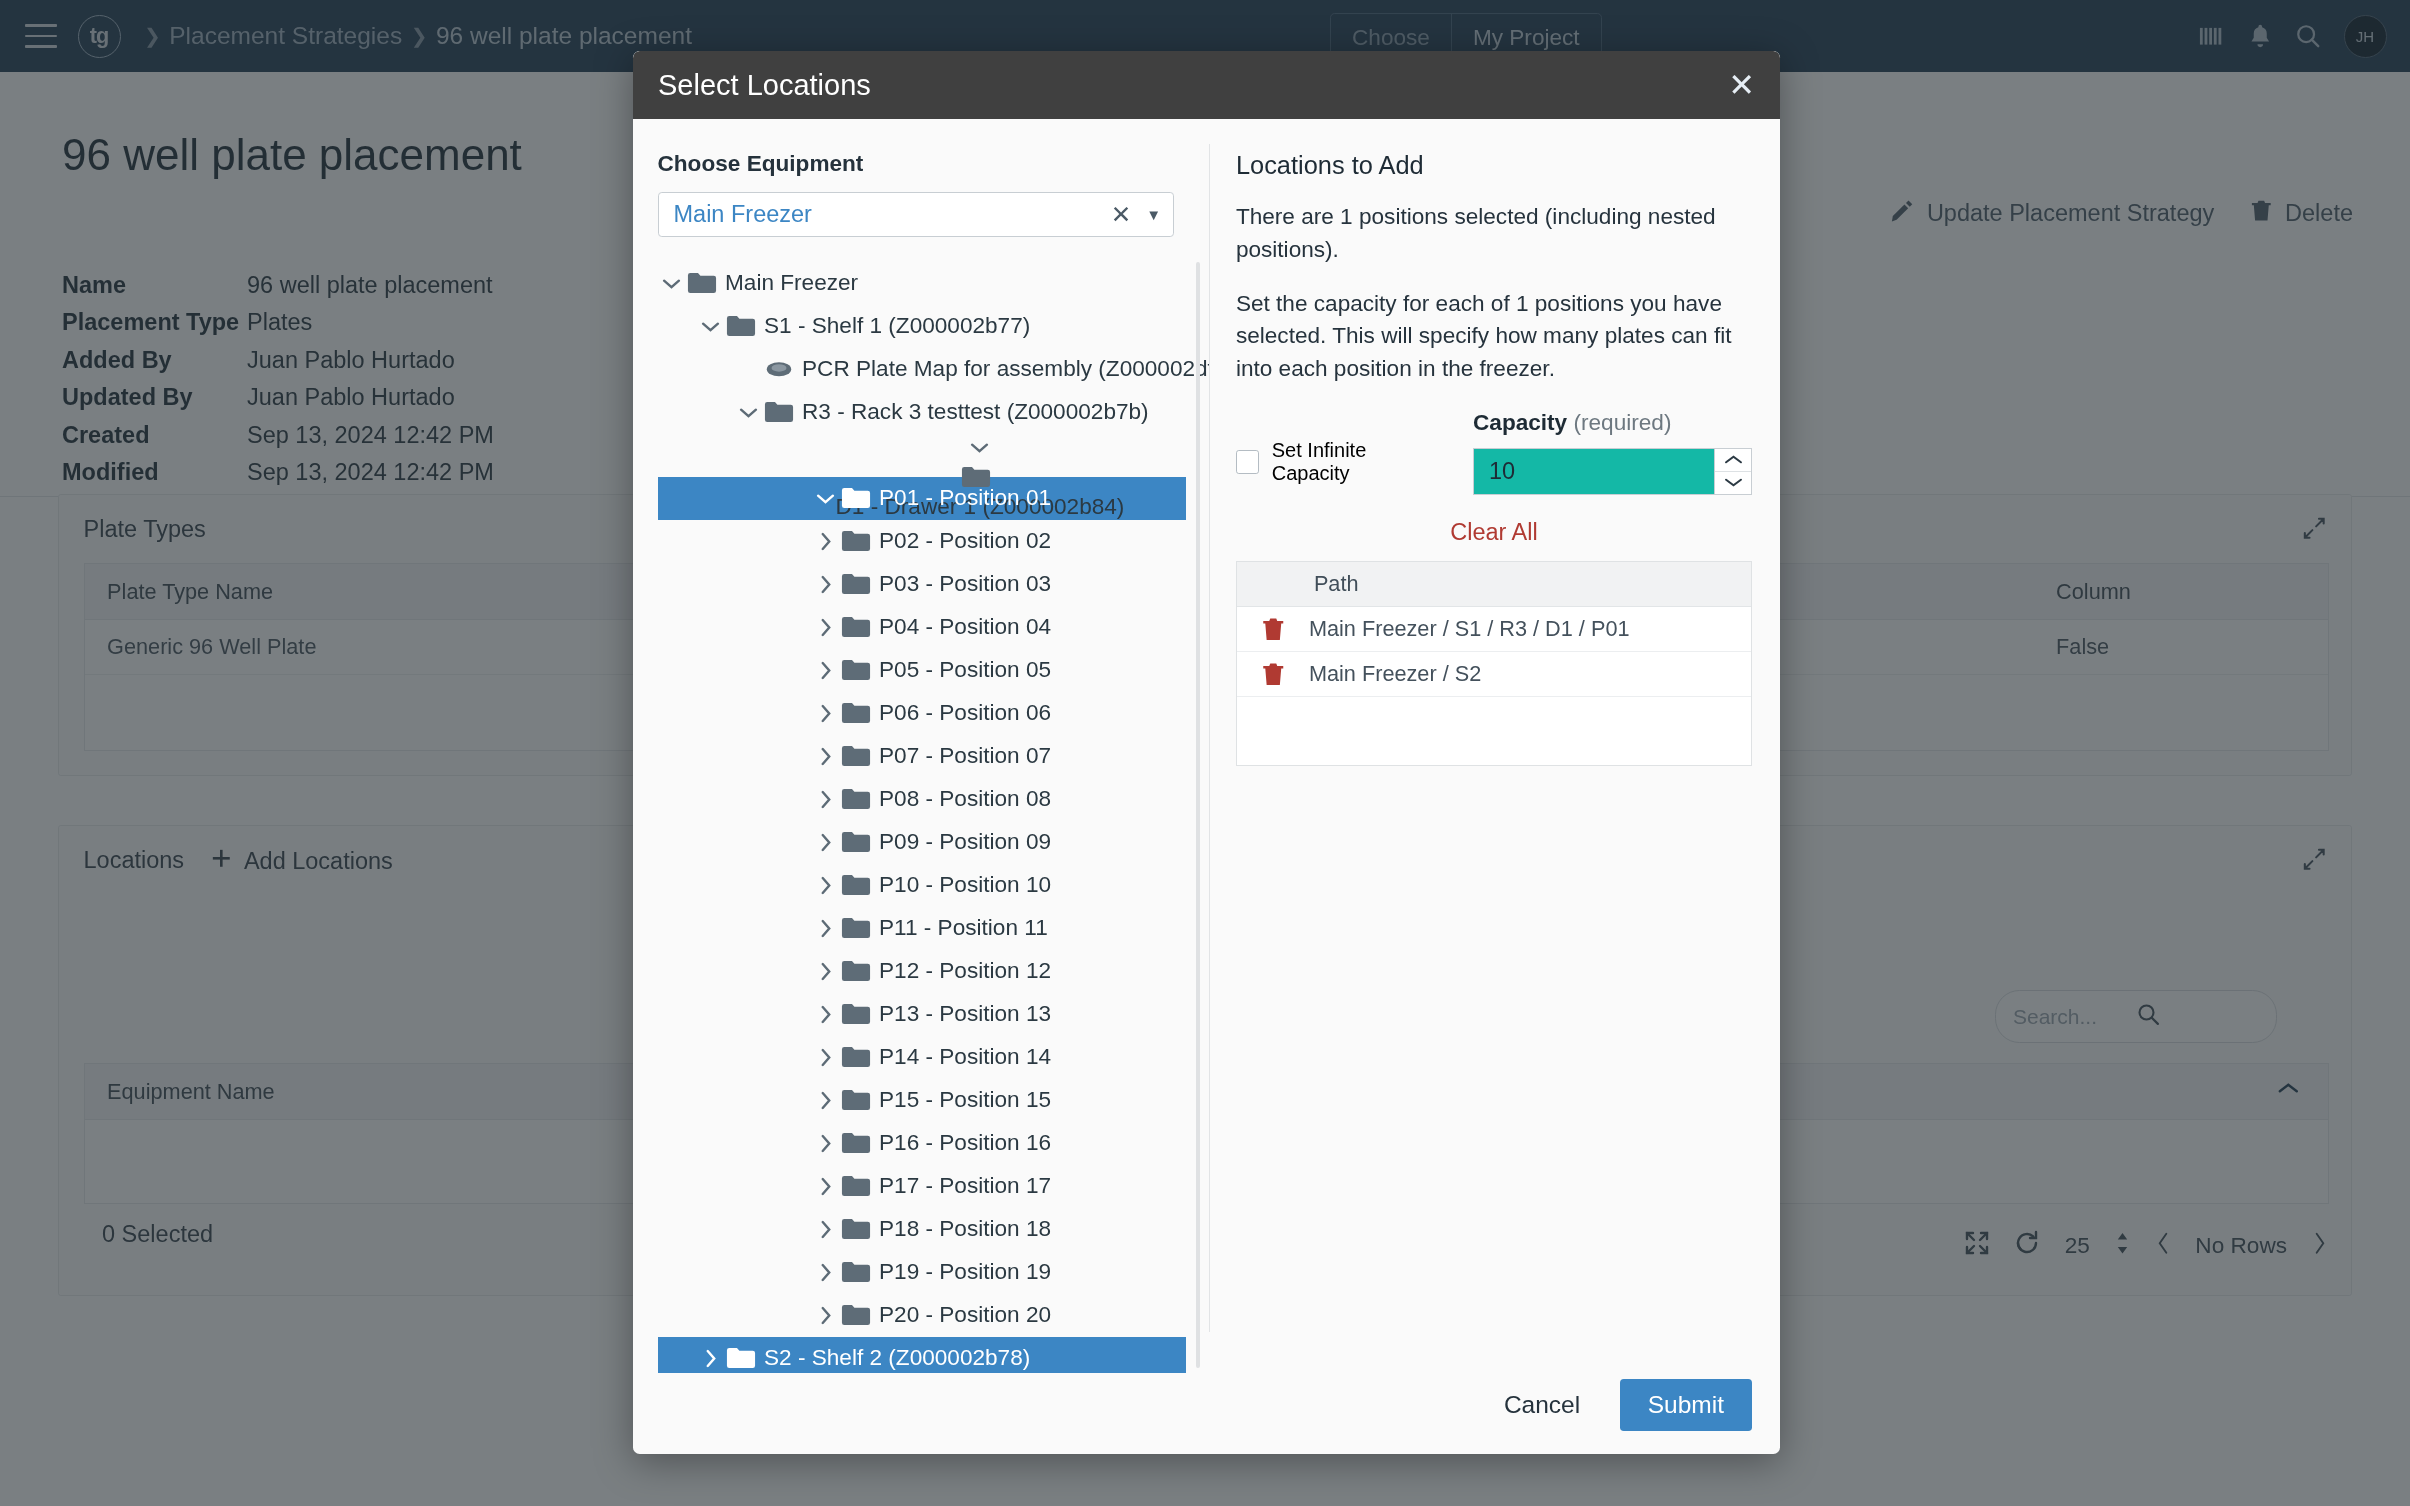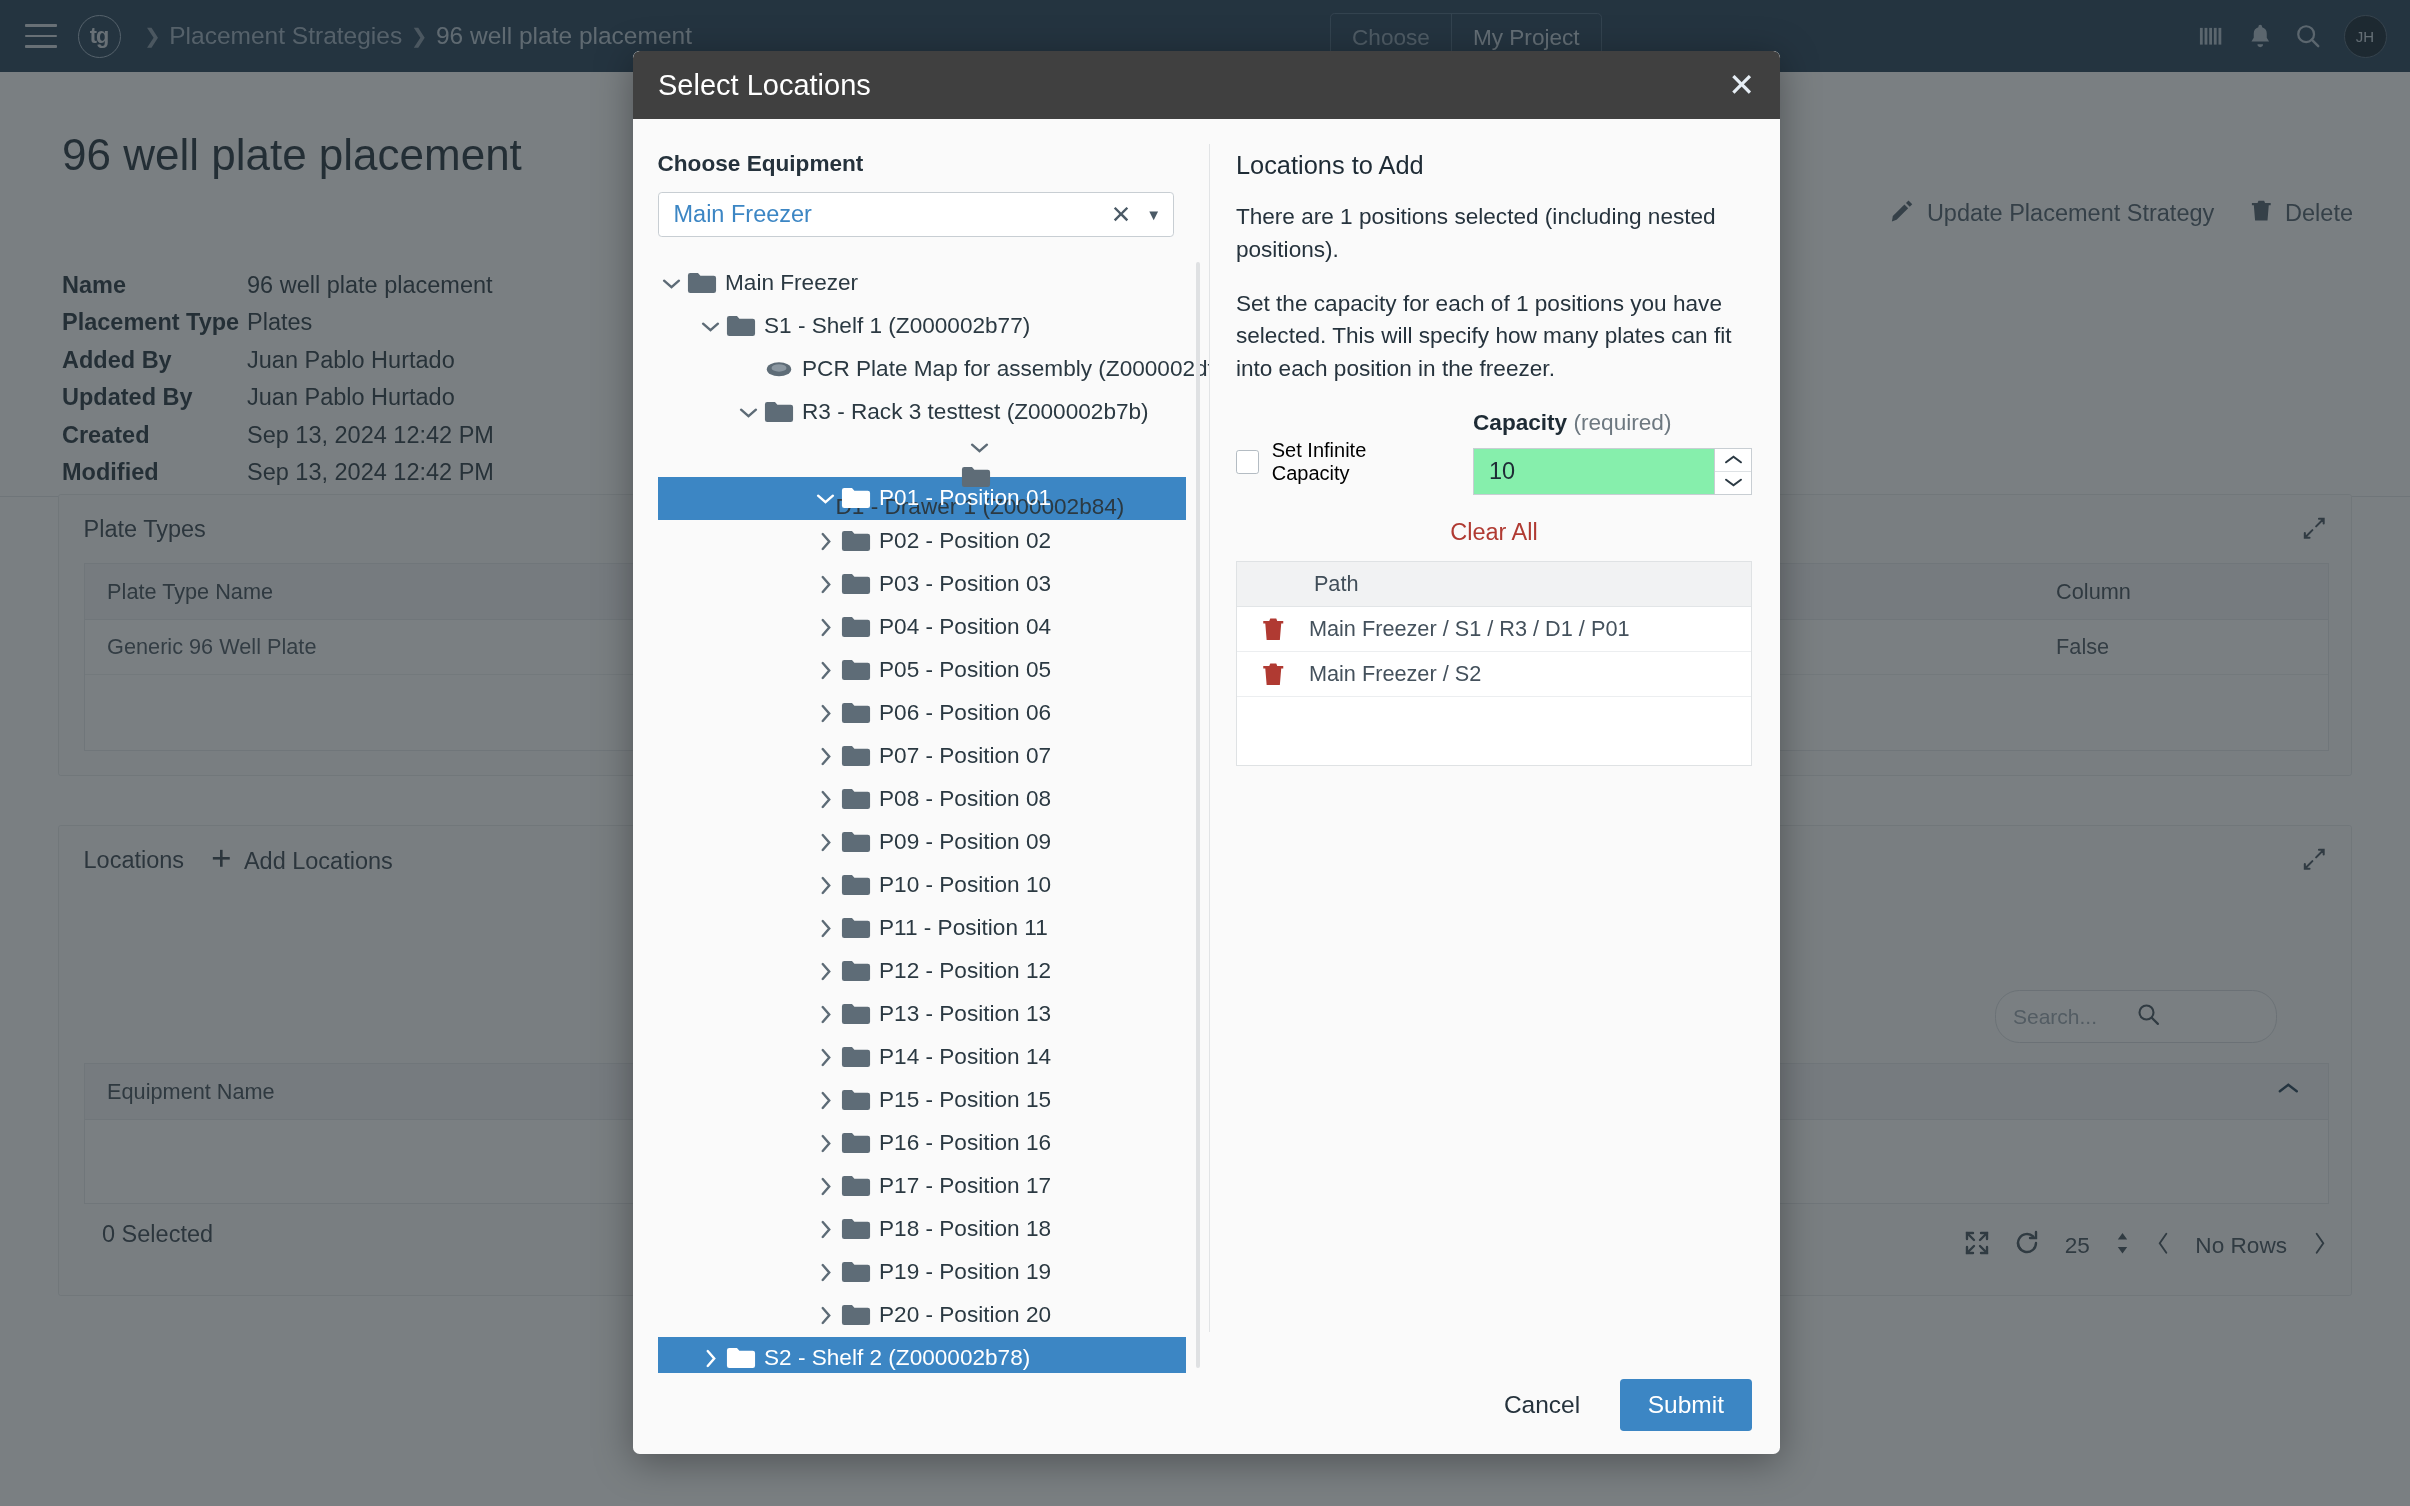--- a/index.html
+++ b/index.html
@@ -153,21 +153,21 @@
   .cap-row { display: flex; align-items: flex-end; margin-top: 24.5px; }
   .chk-wrap { display: flex; align-items: center; gap: 13px; padding-bottom: 9.4px; }
   .chk { width: 24.5px; height: 24.5px; border: 0.9px solid #b4bcc3; border-radius: 2.8px;
     background: #fff; cursor: pointer; }
   .chk-lbl { font-size: 20px; color: #000000; }
   .cap-grp { margin-left: 36px; }
   .cap-lbl { font-size: 22.6px; color: #1e2b35; font-weight: bold; margin-bottom: 11.3px; }
   .cap-lbl .req { font-weight: normal; color: #6d7880; }
   .spin { display: flex; width: 279px; height: 47px; }
   .spin-in { flex: 1; border: 0.9px solid #c8ced3; border-right: none;
-    background: #86efac; display: flex; align-items: center; padding-left: 15px;
+    background: #14b8a6; display: flex; align-items: center; padding-left: 15px;
     font-size: 23.5px; color: #1e2b35; }
   .spin-btns { width: 38px; border: 0.9px solid #c8ced3; background: #fff;
     display: flex; flex-direction: column; }
   .spin-b { flex: 1; display: flex; align-items: center; justify-content: center;
     color: #2c3a44; font-size: 16px; cursor: pointer; }
   .spin-b + .spin-b { border-top: 0.9px solid #dde1e4; }
 
   .clearall { text-align: center; color: #b03a32; font-size: 23.5px;
     margin: 24.5px 0 15px 0; cursor: pointer; }
 

